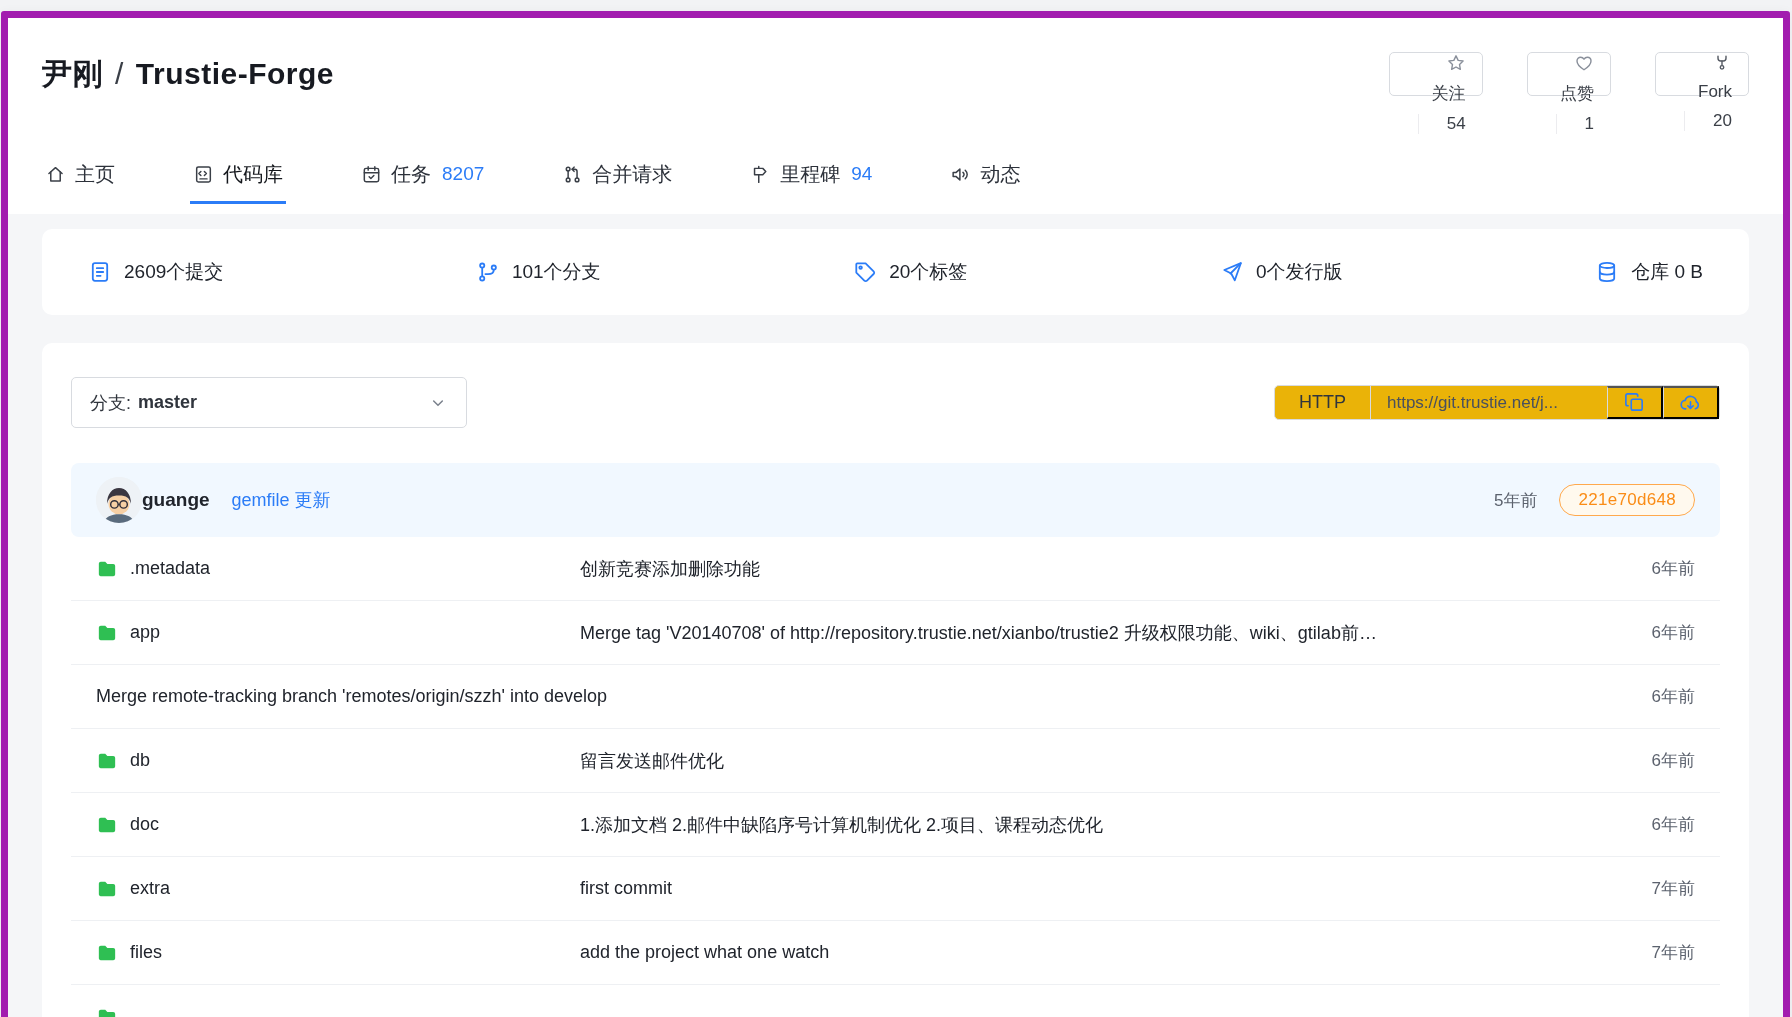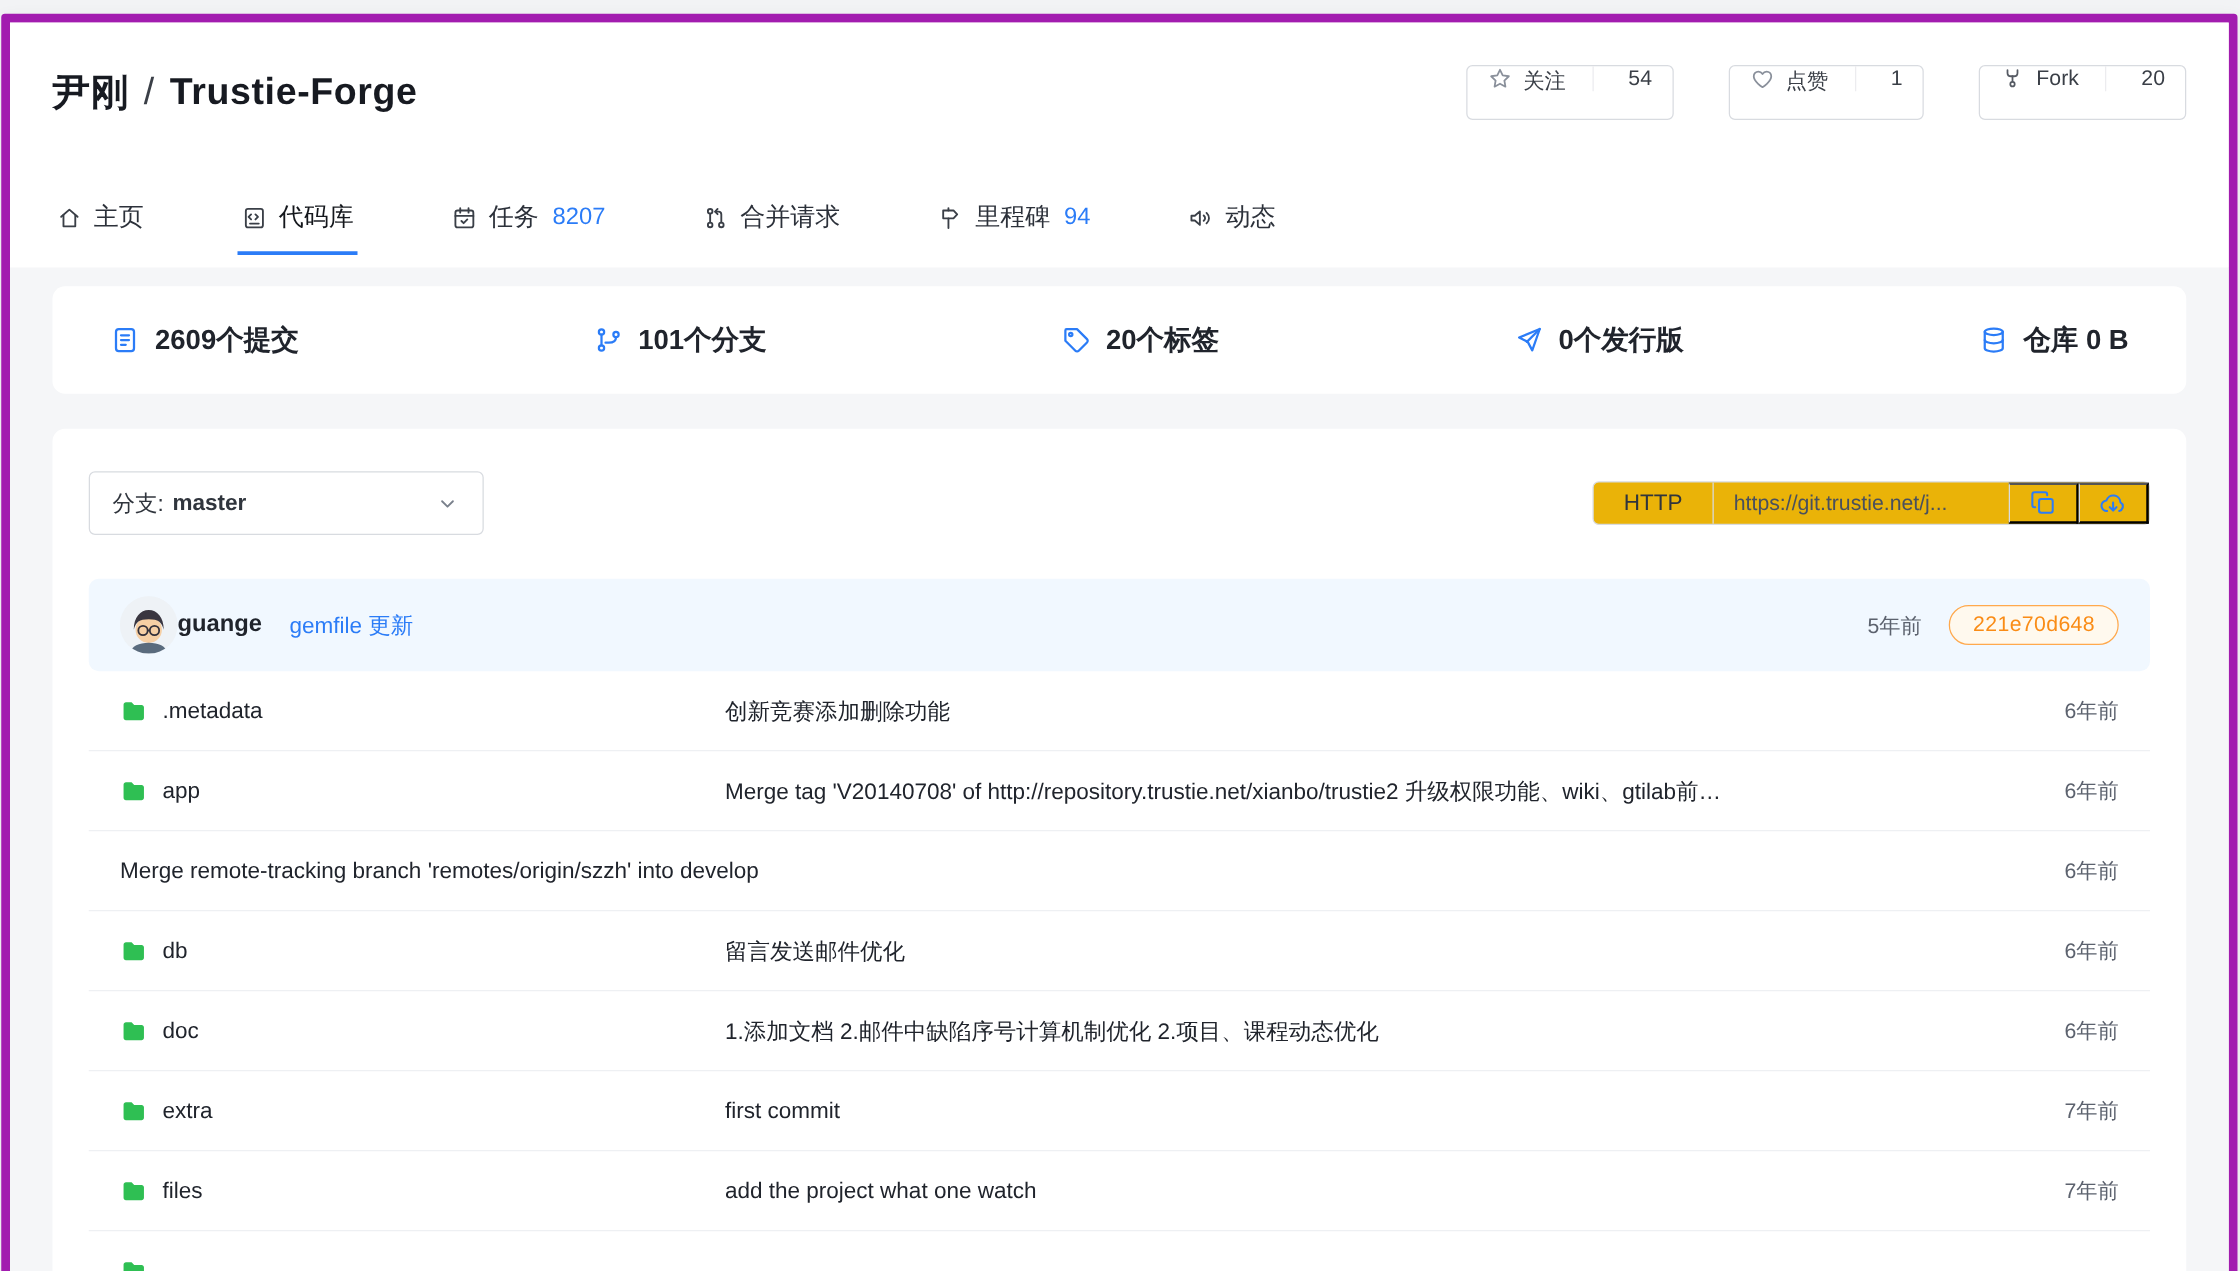--- a/index.html
+++ b/index.html
@@ -28,47 +28,47 @@
     overflow:hidden;box-shadow:0 2px 12px rgba(0,0,0,.05);
   }
   svg{display:block}
   
   .site-header{background:#fff;padding:28px 34px 10px}
   .title-row{display:flex;justify-content:space-between;align-items:center;height:56px}
   .page-title{font-size:30px;font-weight:600;color:#171a21;letter-spacing:.5px;display:flex;align-items:center;gap:12px;margin:0}
   .page-title .sep{color:#3a3f47;font-weight:400}
   .actions{display:flex;gap:44px}
   .action-btn{
-    display:flex;align-items:flex-start;height:44px;border:1px solid var(--border);
+    display:flex;align-items:flex-end;height:44px;border:1px solid var(--border);
     border-radius:5px;background:#fff;padding:0 16px;font-size:17px;color:#3a3f47;
-    gap:9px;cursor:pointer;font-family:inherit;
+    gap:9px;cursor:pointer;font-family:inherit;flex-direction:column;
   }
   .action-btn .ic{color:#8a909b;width:20px;height:20px}
   .action-btn .ic svg{width:20px;height:20px}
   .action-btn .count{margin-left:12px;padding-left:28px;border-left:1px solid #ececef;color:#3a3f47}
   .tabs{display:flex;margin-top:44px;gap:72px}
   .tab{
     display:flex;align-items:center;gap:9px;font-size:20px;color:#2c313a;
     padding:16px 3px 15px;border-bottom:3px solid transparent;cursor:pointer;line-height:24px;
   }
   .tab svg{width:21px;height:21px;color:#3a3f47}
   .tab.active{border-bottom-color:var(--accent);font-weight:500;color:#14171c}
   .tab .badge-num{color:var(--accent);font-size:19px;margin-left:2px}
   
   .content{background:#f5f6f8;padding:15px 34px 0;min-height:822px}
   .stats-card{
     height:86px;background:#fff;border-radius:10px;
     display:flex;align-items:center;justify-content:space-between;padding:0 46px;
   }
-  .stat{display:flex;align-items:center;gap:12px;font-size:22px;font-weight:700;color:#20242c;cursor:pointer}
+  .stat{display:flex;align-items:center;gap:12px;font-size:19px;font-weight:400;color:#20242c;cursor:pointer}
   .stat svg{width:24px;height:24px;color:var(--accent)}
   .main-card{margin-top:28px;background:#fff;border-radius:10px 10px 0 0;padding:34px 29px 0;min-height:700px}
   .toolbar{display:flex;justify-content:space-between;align-items:center;height:51px}
   .branch-select{
-    width:316px;height:51px;border:1px solid var(--border);border-radius:5px;
+    width:396px;height:51px;border:1px solid var(--border);border-radius:5px;
     display:flex;align-items:center;padding:0 18px;font-size:18px;color:#30353d;cursor:pointer;background:#fff;
   }
   .branch-select .bval{font-weight:600;margin-left:7px}
   .branch-select .chev{margin-left:auto;color:#7a818c}
   .branch-select .chev svg{width:20px;height:20px}
   .clone-group{display:flex;height:35px;border:1px solid var(--border);border-radius:5px;align-items:stretch;background:#eab308}
   .proto-btn{display:flex;align-items:center;padding:0 24px;font-size:18px;color:#30353d;border-right:1px solid var(--border);cursor:pointer;background:none;font-family:inherit;border-top:none;border-bottom:none;border-left:none}
   .clone-url{display:flex;align-items:flex-start}
   .clone-url input{
     width:236px;border:none;outline:none;padding:0 16px;font-size:17px;color:#49505e;

